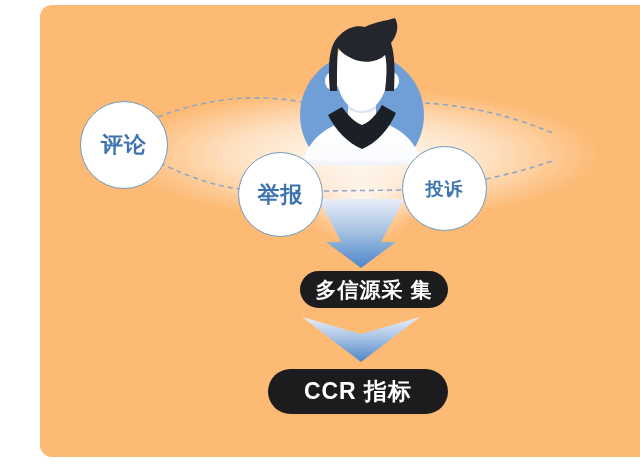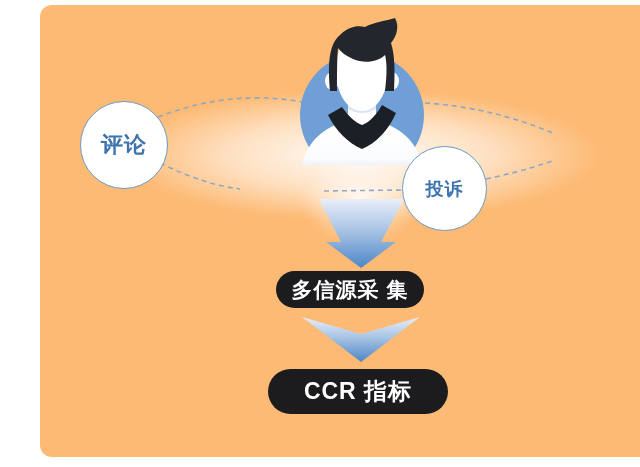--- a/index.html
+++ b/index.html
@@ -27,21 +27,21 @@
   .c-comments      { left: 40px;  top: 96px;  width: 88px; height: 88px; font-size: 22px; }
   .c-reports       { left: 198px; top: 147px; width: 85px; height: 85px; font-size: 22px; }
   .c-complaints    { left: 362px; top: 141px; width: 85px; height: 85px; font-size: 18px; }
   .c-ad-evaluation { left: 510px; top: 97px;  width: 92px; height: 92px; font-size: 19px; letter-spacing: 0; }
 
   .stage-pill {
     position: absolute; background: #1c1c1e; color: #ffffff;
     display: flex; align-items: center; justify-content: center;
     font-weight: 700; letter-spacing: 1px;
   }
-  .pill-collect { left: 236px; top: 266px; width: 148px; height: 37px; border-radius: 19px; font-size: 21px; }
+  .pill-collect { left: 260px; top: 266px; width: 148px; height: 37px; border-radius: 19px; font-size: 21px; }
   .pill-ccr     { left: 228px; top: 364px; width: 180px; height: 45px; border-radius: 23px; font-size: 23px; }
 </style>
 </head>
 <body>
 
 <div class="stage-canvas">
 
   <div class="panel">
 
     <svg class="connections" viewBox="0 0 640 467" aria-hidden="true">
@@ -106,20 +106,23 @@
                  C 106,12 102,22 97,28 C 101,40 101,58 100,76
                  L 91,76 C 93,58 93,48 91,40
                  C 84,47 70,49 59,44 C 52,41 47,37 44,33
                  C 43,44 43,60 43,76 Z" fill="#23262c"></path>
       </svg>
     </div>
 
     <div class="source-circle c-comments">
       <span>评论</span>
     </div>
+    <div class="source-circle c-reports">
+      <span>举报</span>
+    </div>
     <div class="source-circle c-complaints">
       <span>投诉</span>
     </div>
 
     <div class="stage-pill pill-collect">
       <span>多信源采 集</span>
     </div>
     <div class="stage-pill pill-ccr">
       <span>CCR 指标</span>
     </div>

